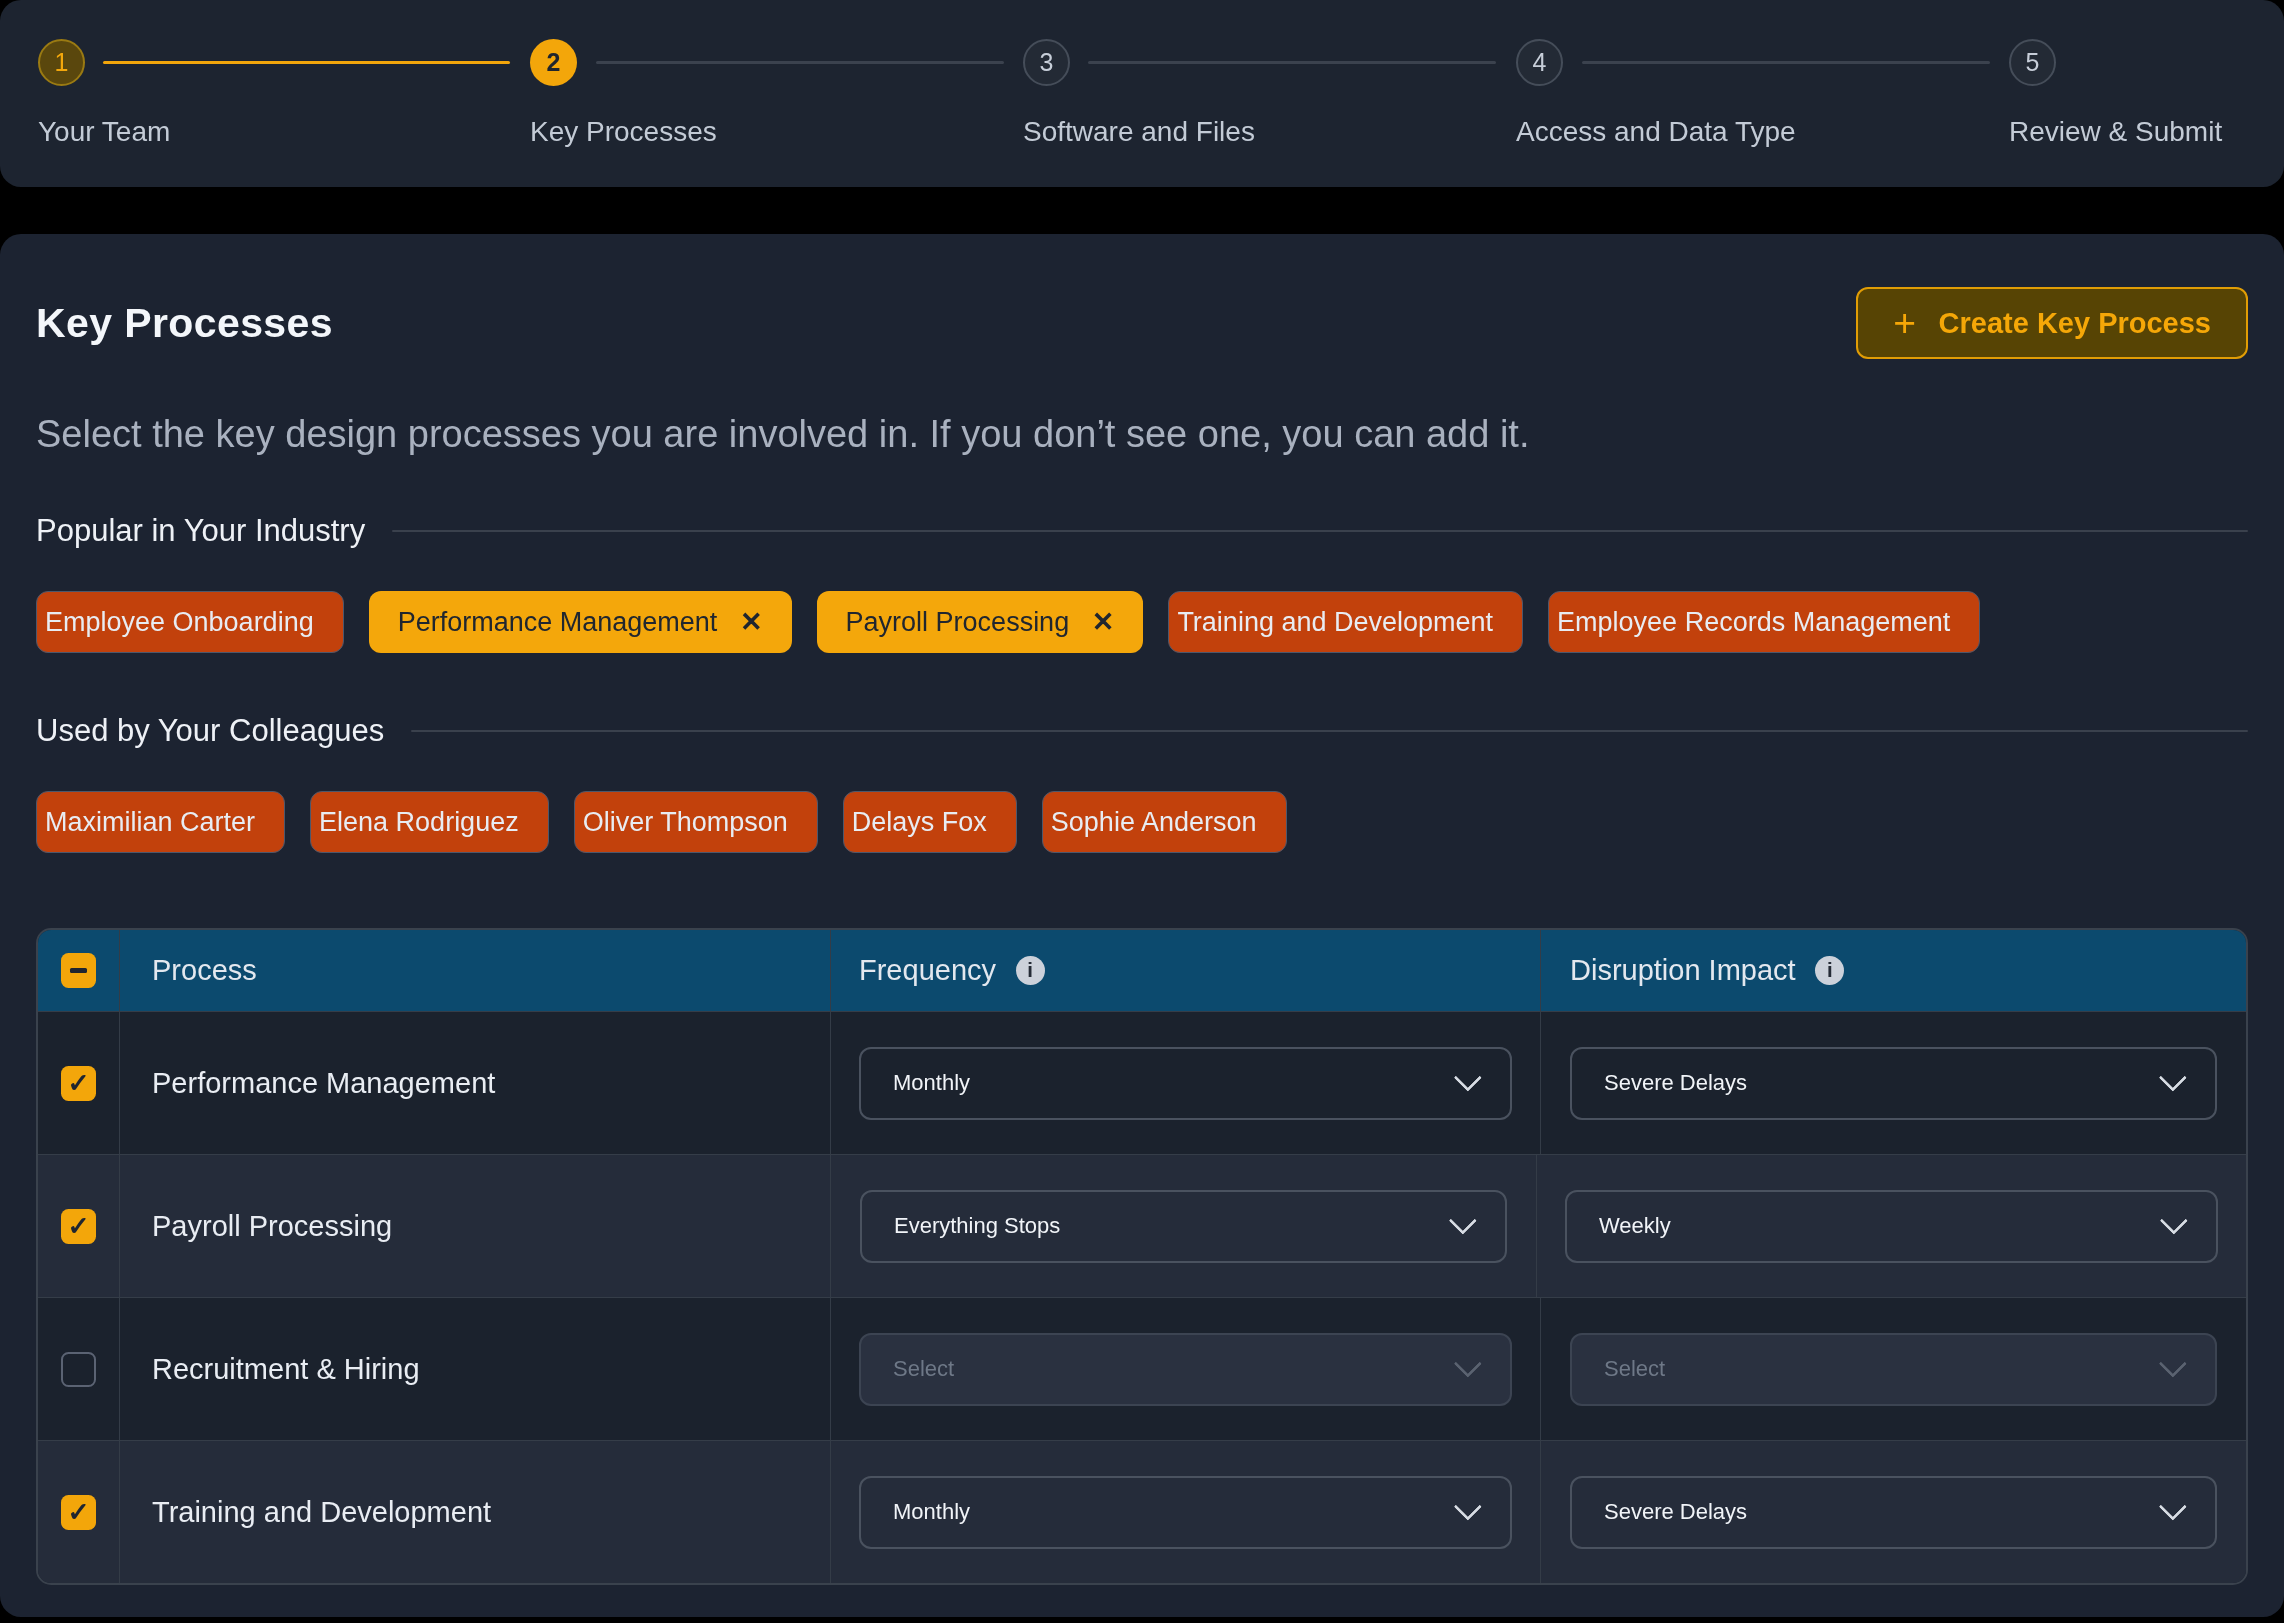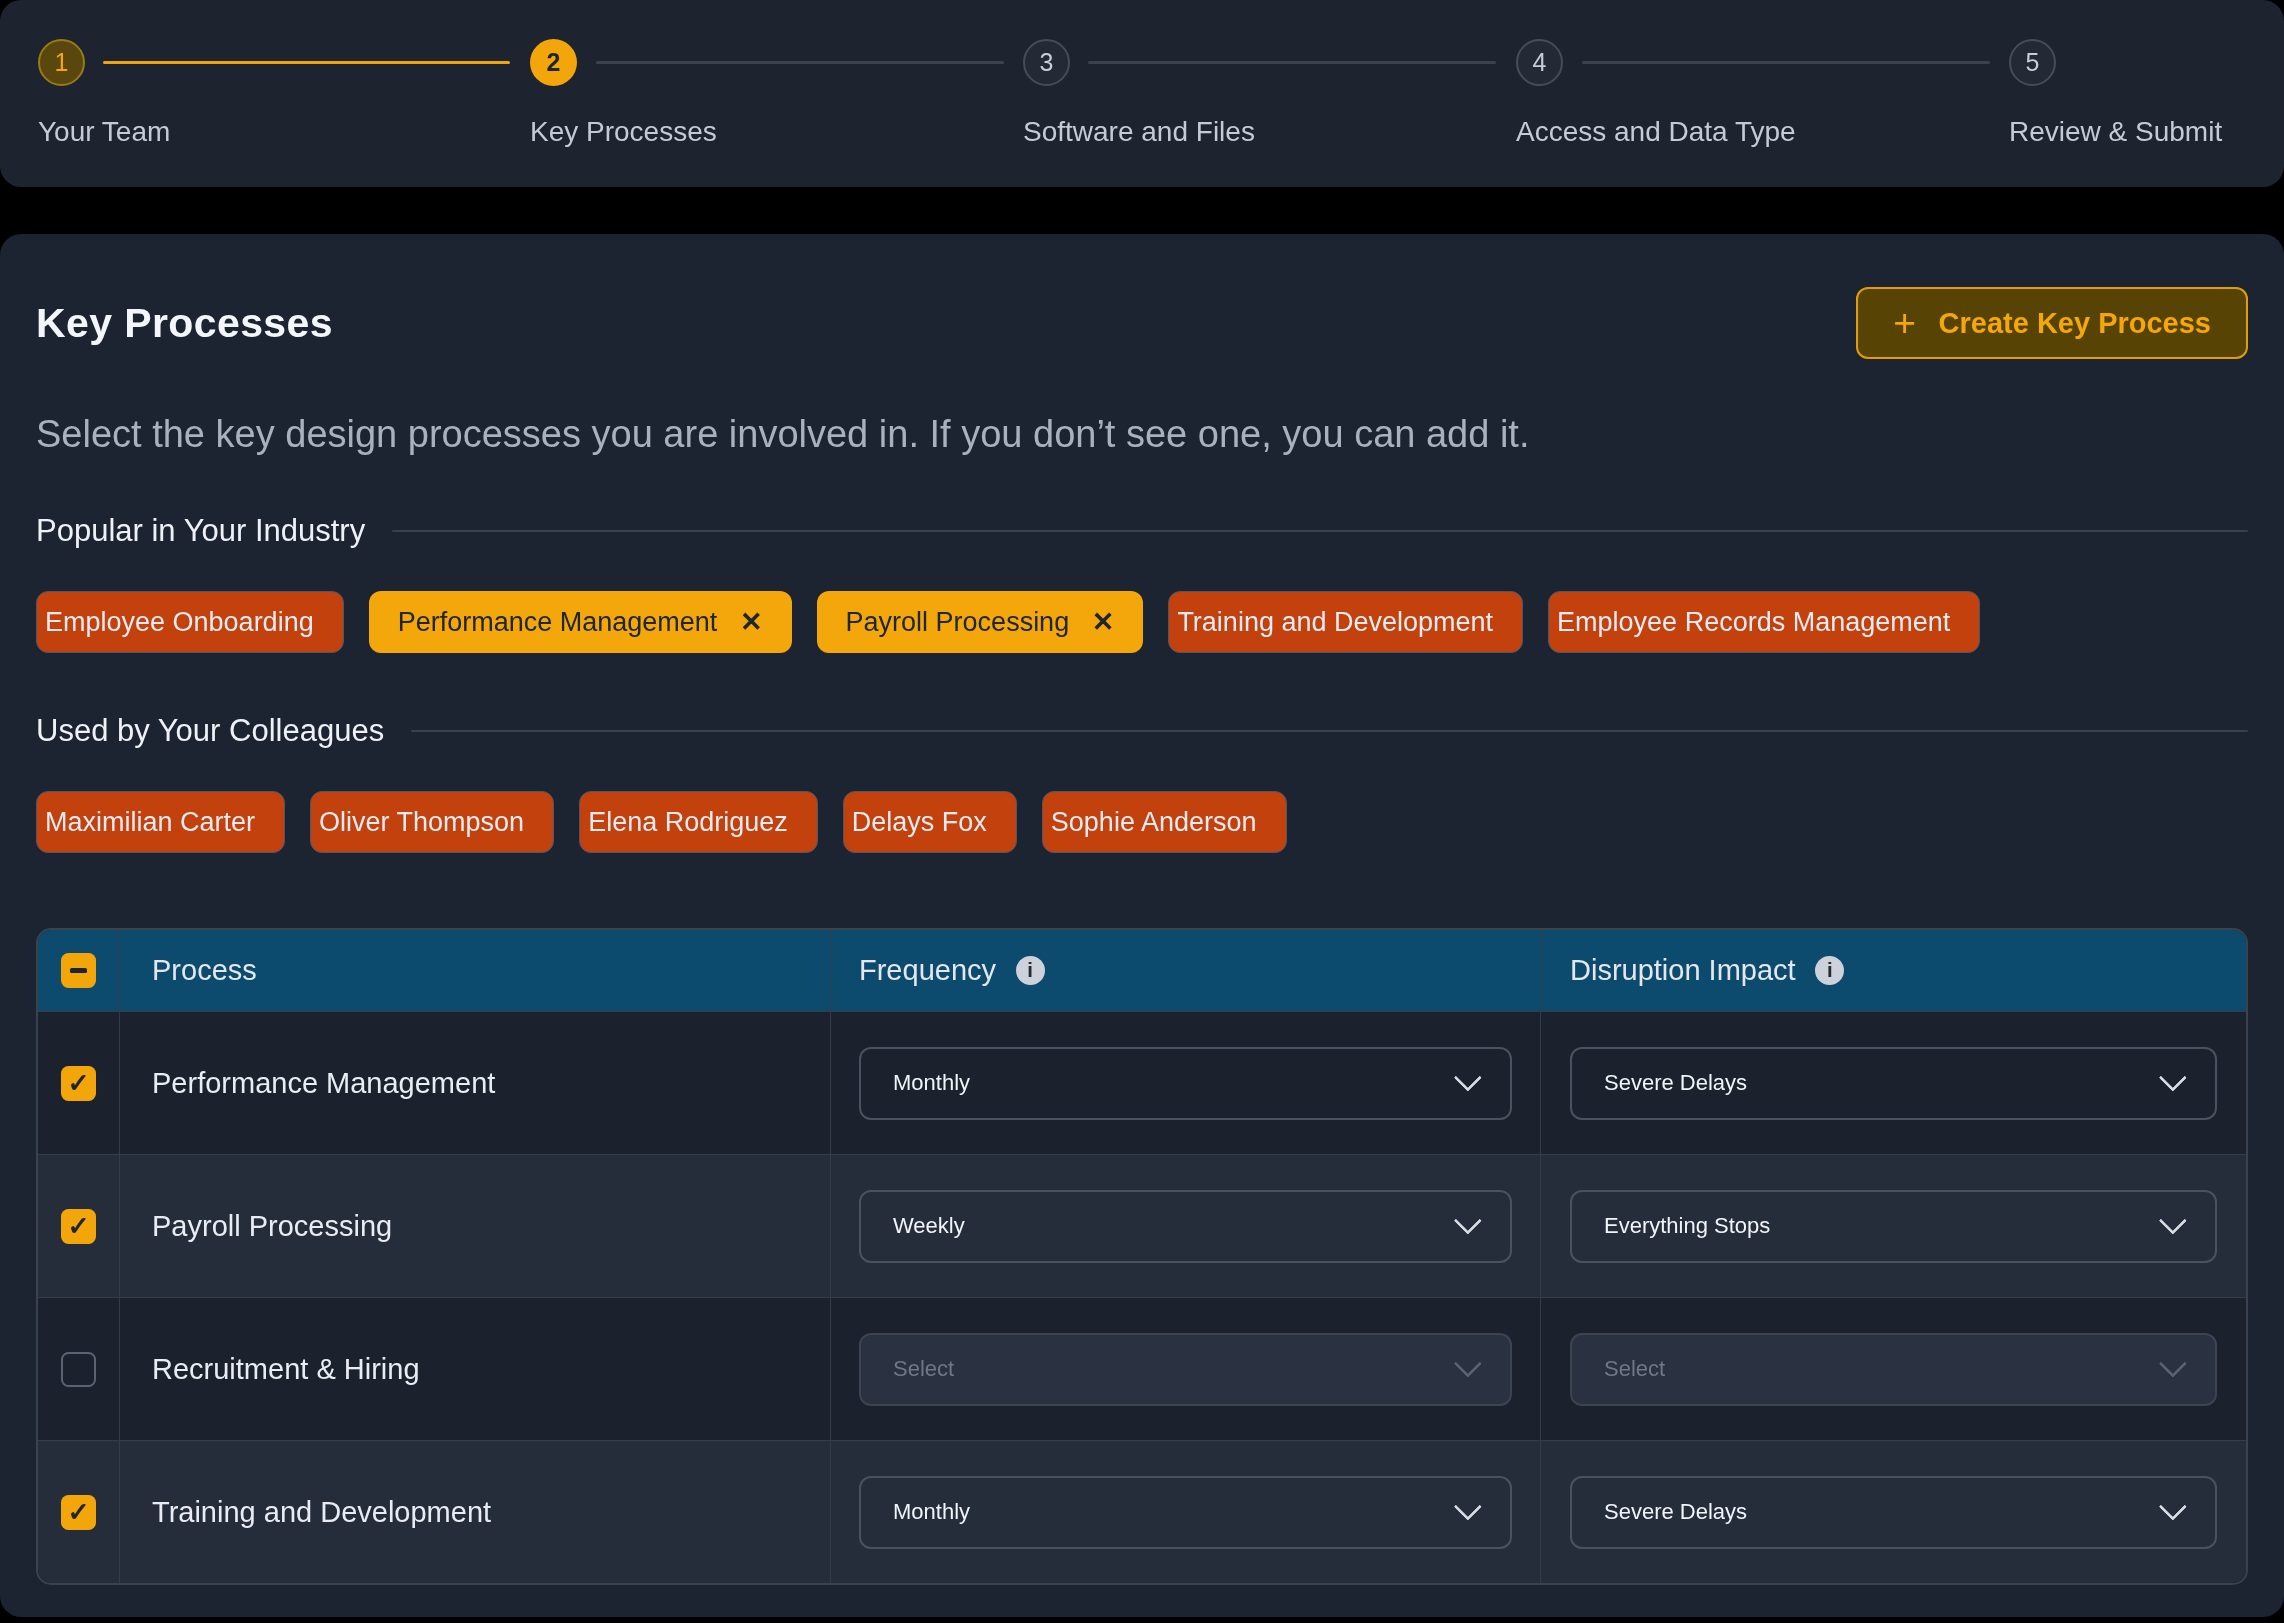--- a/index.html
+++ b/index.html
@@ -167,24 +167,24 @@
 
   <div class="section-head second">
     <h2>Used by Your Colleagues</h2>
     <div class="rule"></div>
   </div>
   <div class="chips">
     <div class="chip gray">
       <span>Maximilian Carter</span>
     </div>
     <div class="chip gray">
+      <span>Elena Rodriguez</span>
+    </div>
+    <div class="chip gray">
       <span>Oliver Thompson</span>
-    </div>
-    <div class="chip gray">
-      <span>Elena Rodriguez</span>
     </div>
     <div class="chip gray">
       <span>Delays Fox</span>
     </div>
     <div class="chip gray">
       <span>Sophie Anderson</span>
     </div>
   </div>
 
   <div class="table">
@@ -232,29 +232,29 @@
 
     <div class="row even">
       <div class="cell cb">
         <div class="checkbox checked">
           <span>✓</span>
         </div>
       </div>
       <div class="cell process">
         <span>Payroll Processing</span>
       </div>
+      <div class="cell imp">
+        <div class="dropdown">
+          <span>Everything Stops</span>
+          <span class="chev"></span>
+        </div>
+      </div>
       <div class="cell freq">
         <div class="dropdown">
           <span>Weekly</span>
-          <span class="chev"></span>
-        </div>
-      </div>
-      <div class="cell imp">
-        <div class="dropdown">
-          <span>Everything Stops</span>
           <span class="chev"></span>
         </div>
       </div>
     </div>
 
     <div class="row odd">
       <div class="cell cb">
         <div class="checkbox unchecked"></div>
       </div>
       <div class="cell process">

